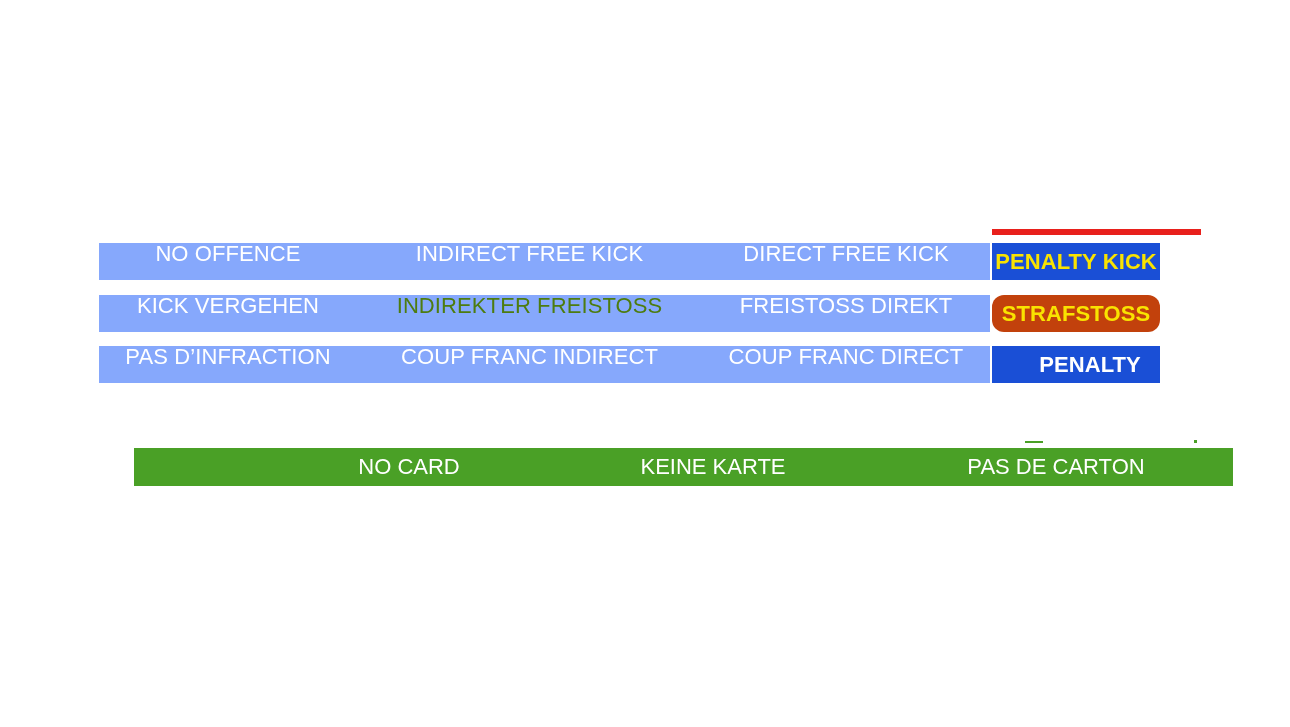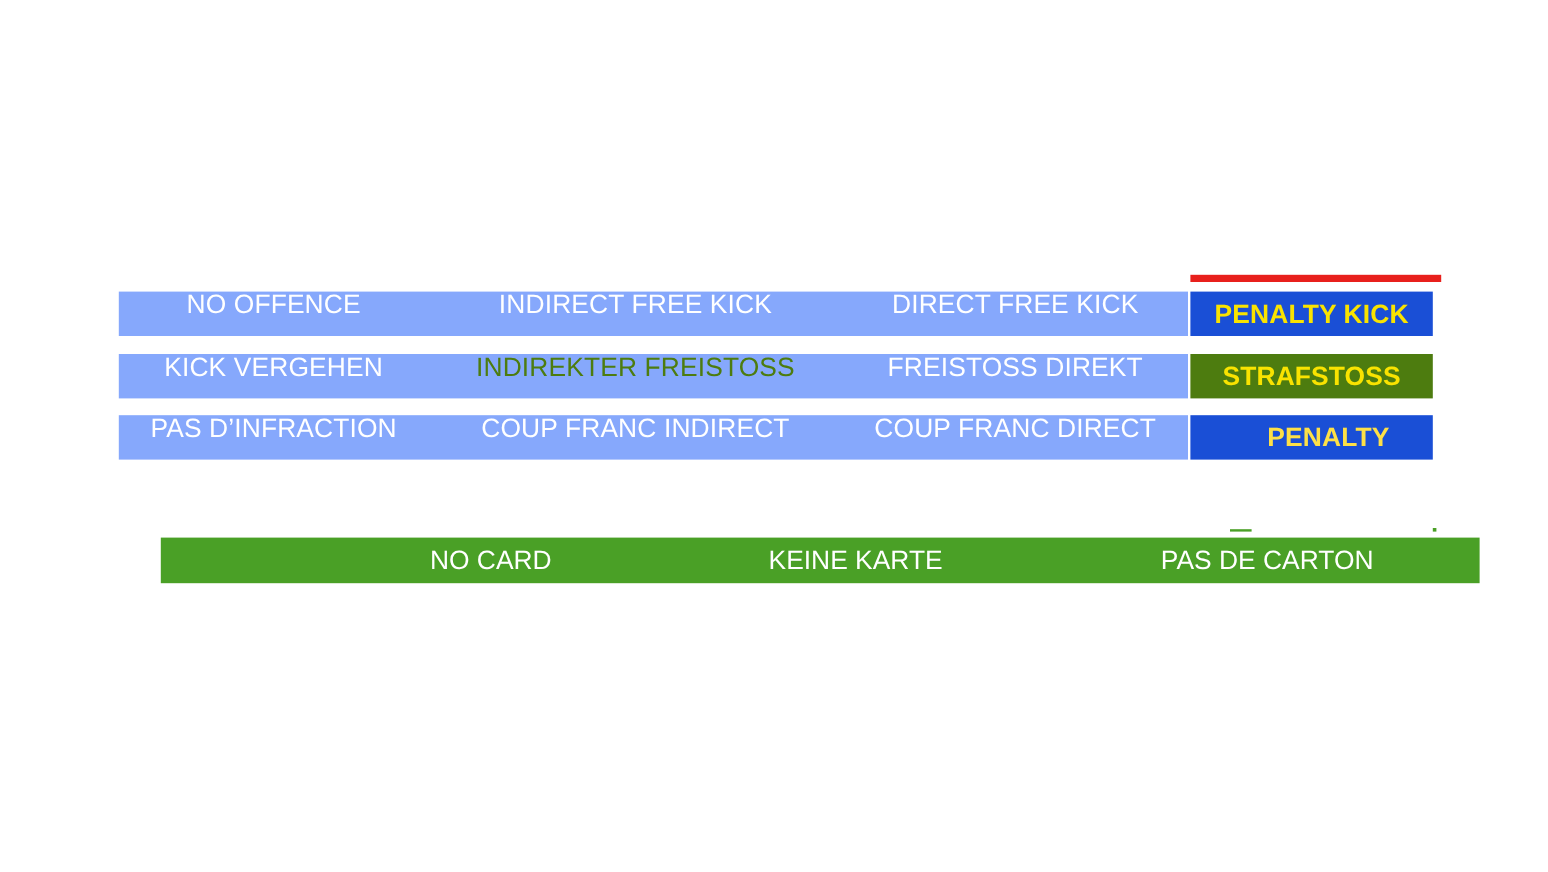--- a/index.html
+++ b/index.html
@@ -48,21 +48,21 @@
   }
 
   
   .band-light {
     left: 0;
     width: 891px;
     background: #86a8fc;
   }
   .band-dark {
     left: 893px;
-    width: 202px;
+    width: 168px;
     background: #1a4fd6;
   }
 
   
   .cell {
     position: absolute;
     top: 0;
     height: 37px;
     display: flex;
     align-items: flex-start;
@@ -159,38 +159,38 @@
     <div class="cell c1">
       <span class="lbl white" style="color: rgb(255, 255, 255);">INDIRECT FREE KICK</span>
     </div>
     <div class="cell c2">
       <span class="lbl white" style="color: rgb(255, 255, 255);">DIRECT FREE KICK</span>
     </div>
   </div>
 
   <div class="decision-row r1">
     <div class="seg band-light" style="background: rgb(134, 168, 252);"></div>
-    <div class="seg band-dark" style="background: #4d7c0f;">
+    <div class="seg band-dark" style="background: #c2410c; border-radius: 12px;">
       <span class="lbl yellow" style="color: rgb(249, 227, 0);">STRAFSTOSS</span>
     </div>
     <div class="cell c0">
       <span class="lbl white" style="color: rgb(255, 255, 255);">KICK VERGEHEN</span>
     </div>
     <div class="cell c1">
       <span class="lbl white" style="color: #4d7c0f;">INDIREKTER FREISTOSS</span>
     </div>
     <div class="cell c2">
       <span class="lbl white" style="color: rgb(255, 255, 255);">FREISTOSS DIREKT</span>
     </div>
   </div>
 
   <div class="decision-row r2">
     <div class="seg band-light" style="background: rgb(134, 168, 252);"></div>
     <div class="seg band-dark" style="background: rgb(26, 79, 214);">
-      <span class="lbl yellow" style="color: #fde047; margin-left: 28px;">PENALTY</span>
+      <span class="lbl yellow" style="color: #ffffff; margin-left: 28px;">PENALTY</span>
     </div>
     <div class="cell c0">
       <span class="lbl white" style="color: rgb(255, 255, 255);">PAS D’INFRACTION</span>
     </div>
     <div class="cell c1">
       <span class="lbl white" style="color: rgb(255, 255, 255);">COUP FRANC INDIRECT</span>
     </div>
     <div class="cell c2">
       <span class="lbl white" style="color: rgb(255, 255, 255);">COUP FRANC DIRECT</span>
     </div>

